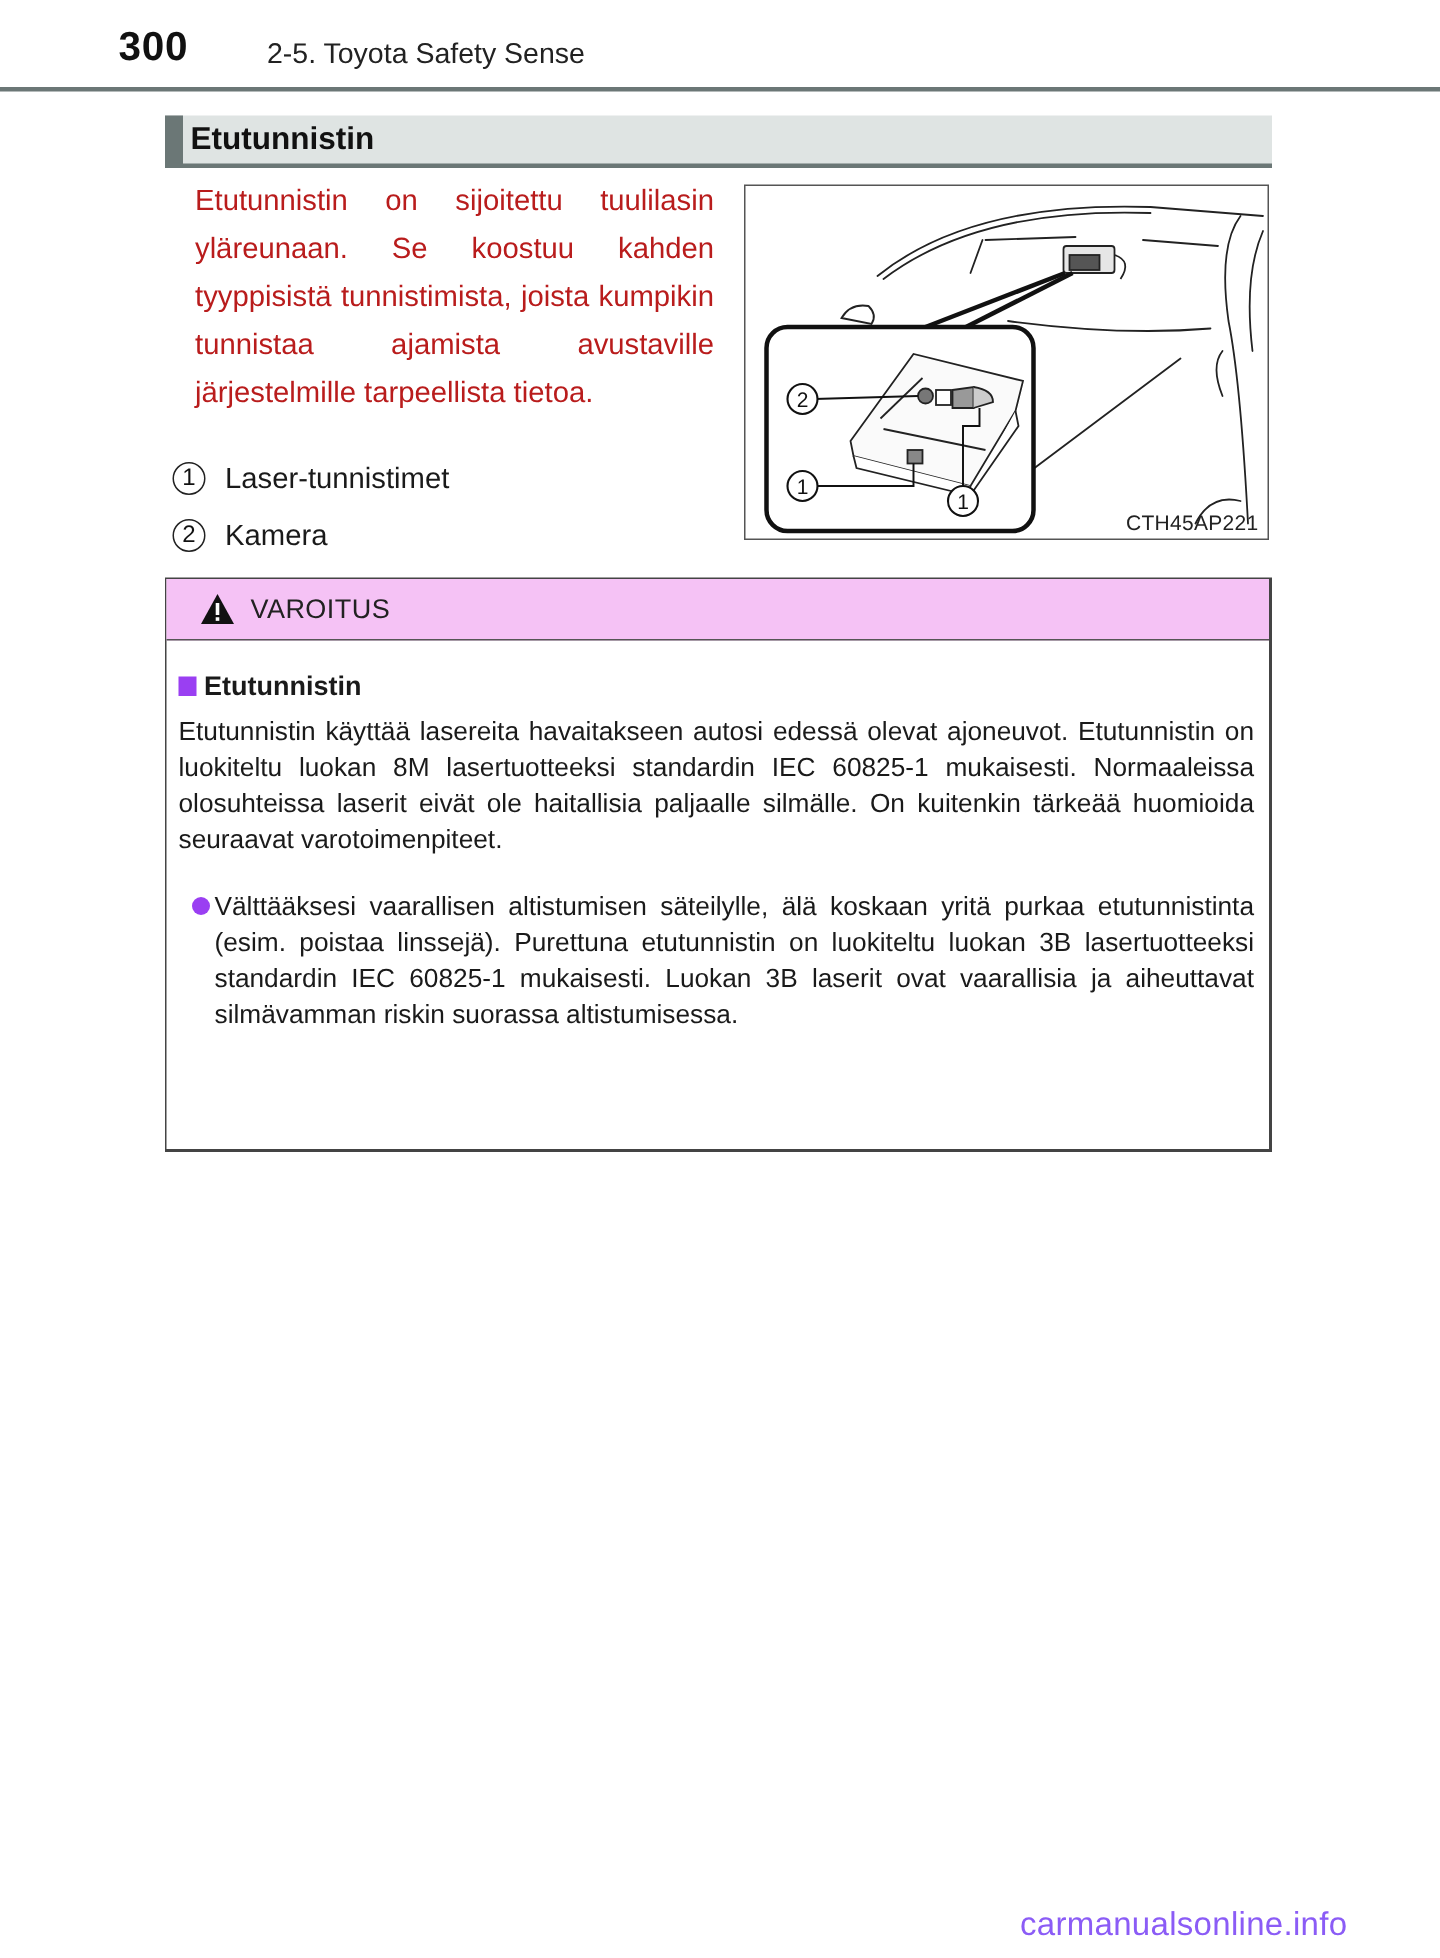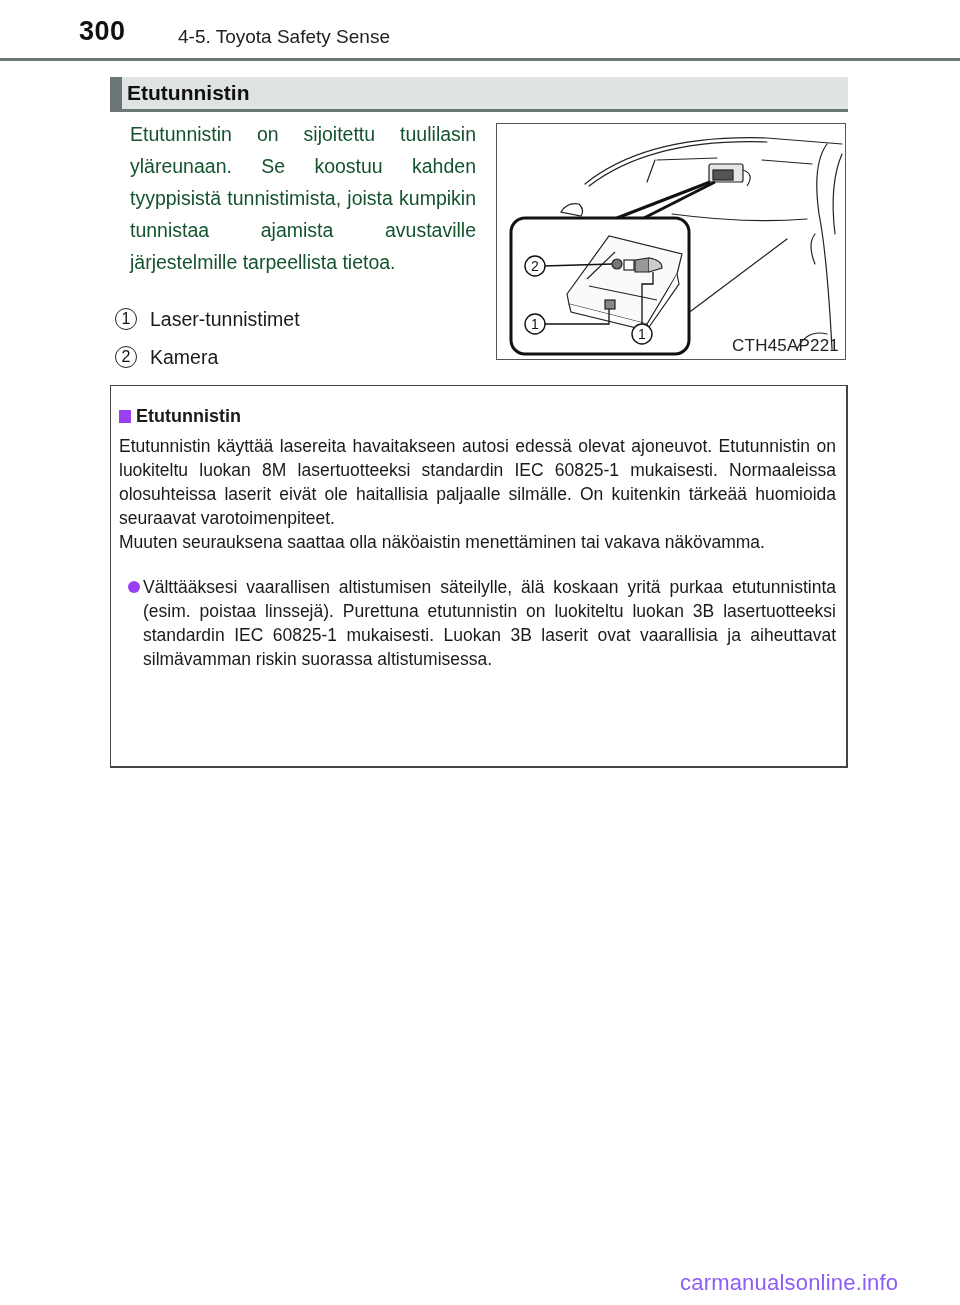--- a/index.html
+++ b/index.html
@@ -26,21 +26,21 @@
   .section-bar .accent {
     position: absolute; left: 0; top: 0; width: 12px; height: 35px;
     background: #6b7776;
   }
   .section-bar .title {
     position: absolute; left: 17px; top: 4px;
     font-size: 21px; font-weight: bold; color: #111;
   }
   .intro {
     position: absolute; left: 130px; top: 118px; width: 346px;
-    font-size: 19.5px; line-height: 32px; text-align: justify; color: #14532d;
+    font-size: 19.5px; line-height: 32px; text-align: justify; color: #b91c1c;
     hyphens: manual;
   }
   .intro p { margin: 0; }
   .legend {
     position: absolute; left: 115px; top: 300px;
   }
   .legend-item {
     display: flex; align-items: center; height: 38px;
     font-size: 19.5px; color: #1a1a1a;
   }
@@ -49,21 +49,21 @@
     display: inline-flex; align-items: center; justify-content: center;
     font-size: 16px; margin-right: 13px; box-sizing: border-box; color: #111;
   }
   .figure {
     position: absolute; left: 496px; top: 123px; width: 350px; height: 237px;
     border: 1.5px solid #555; background: #fff; box-sizing: border-box;
   }
   .figure svg { position: absolute; left: 0; top: 0; }
   .figure .fig-code {
     position: absolute; right: 6px; bottom: 3px;
-    font-size: 17px; color: #222; letter-spacing: 0.2px; text-align: center;
+    font-size: 14px; color: #222; letter-spacing: 0.2px; text-align: center;
   }
   .warning {
     position: absolute; left: 110px; top: 385px; width: 738px; height: 383px;
     border: 1.5px solid #444; border-right-width: 2.5px; border-bottom-width: 2.5px;
     box-sizing: border-box; background: #fff;
   }
   .warning-head {
     height: 40px; background: #f5c2f5; border-bottom: 1.5px solid #555;
     position: relative;
   }
@@ -93,21 +93,21 @@
   }
   .watermark {
     position: absolute; left: 680px; top: 1270px;
     font-size: 22px; color: #8b5cf6; letter-spacing: 0.2px;
   }
 </style>
 </head>
 <body>
 
 <div class="page-number">300</div>
-<div class="chapter-title">4-5. Toyota Safety Sense</div>
+<div class="chapter-title">2-5. Toyota Safety Sense</div>
 <div class="header-rule"></div>
 
 <div class="section-bar">
   <div class="accent"></div>
   <div class="title">Etutunnistin</div>
 </div>
 
 <div class="intro">
   <p>Etutunnistin on sijoitettu tuulilasin yläreunaan. Se koostuu kahden tyyppisistä tunnistimista, joista kumpikin tunnistaa ajamista avus­taville järjestelmille tarpeellista tie­toa.</p>
 </div>
@@ -186,27 +186,34 @@
     <g font-family="Liberation Sans, sans-serif" font-size="14" fill="#111" text-anchor="middle">
       <text x="38" y="147">2</text>
       <text x="38" y="205">1</text>
       <text x="145" y="215">1</text>
     </g>
   </svg>
   <div class="fig-code">CTH45AP221</div>
 </div>
 
 <div class="warning">
+  <div class="warning-head">
+    <svg class="warn-icon" width="24" height="22" viewBox="0 0 24 22">
+      <path d="M12 1 L23 21 L1 21 Z" fill="#111"></path>
+      <rect x="10.8" y="7" width="2.4" height="8" fill="#fff"></rect>
+      <rect x="10.8" y="16.5" width="2.4" height="2.4" fill="#fff"></rect>
+    </svg>
+    <span class="label">VAROITUS</span>
+  </div>
   <div class="warning-body">
     <div class="subhead">
       <span class="square"></span>
       <span>Etutunnistin</span>
     </div>
     <p class="para">Etutunnistin käyttää lasereita havaitakseen autosi edessä olevat ajoneuvot. Etutunnistin on luokiteltu luokan 8M lasertuotteeksi standardin IEC 60825-1 mukaisesti. Normaaleissa olosuhteissa laserit eivät ole haitallisia paljaalle sil­mälle. On kuitenkin tärkeää huomioida seuraavat varotoimenpiteet.</p>
-    <p class="para">Muuten seurauksena saattaa olla näköaistin menettäminen tai vakava näkö­vamma.</p>
     <div class="bullet">
       <span class="dot"></span>
       <span>Välttääksesi vaarallisen altistumisen säteilylle, älä koskaan yritä purkaa etutunnistinta (esim. poistaa linssejä). Purettuna etutunnistin on luokiteltu luokan 3B lasertuotteeksi standardin IEC 60825-1 mukaisesti. Luokan 3B laserit ovat vaarallisia ja aiheuttavat silmävamman riskin suorassa altistu­misessa.</span>
     </div>
   </div>
 </div>
 
 <div class="watermark">carmanualsonline.info</div>
 
 </body></html>

